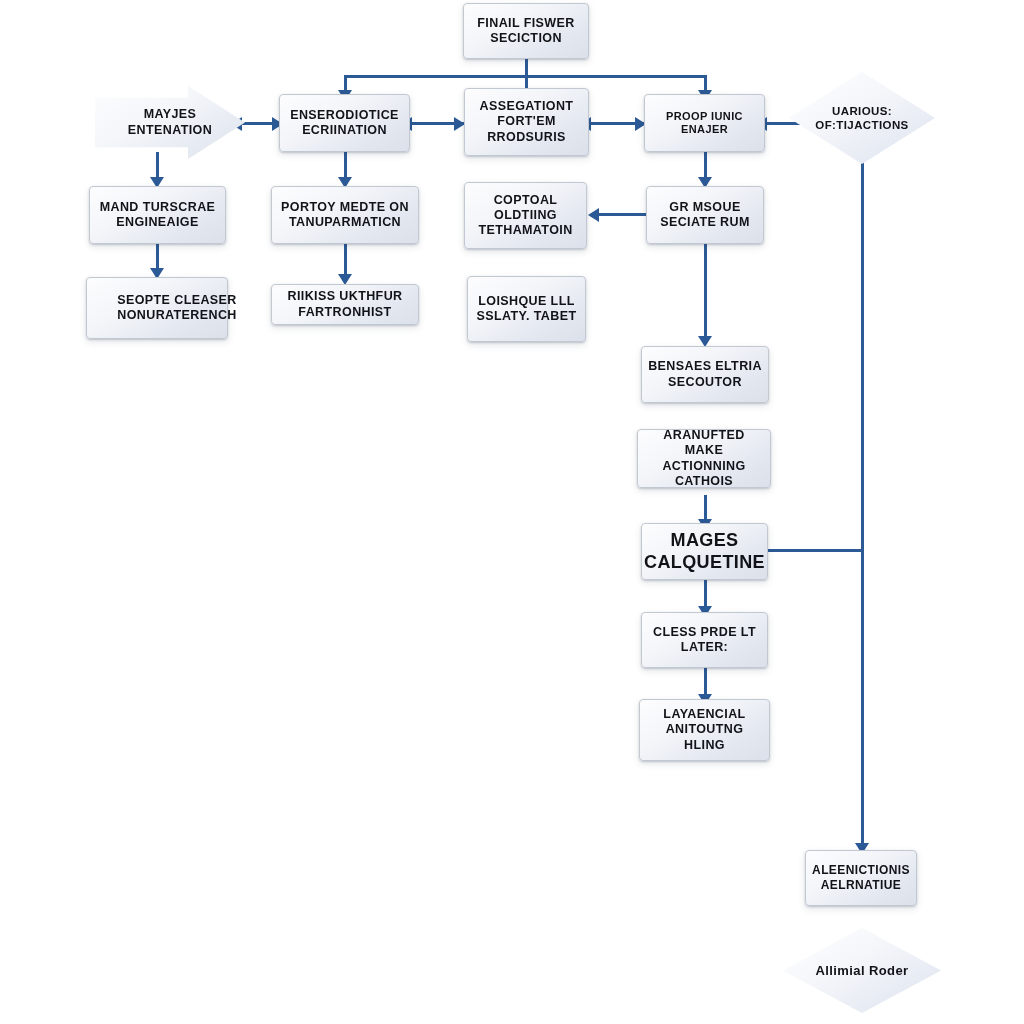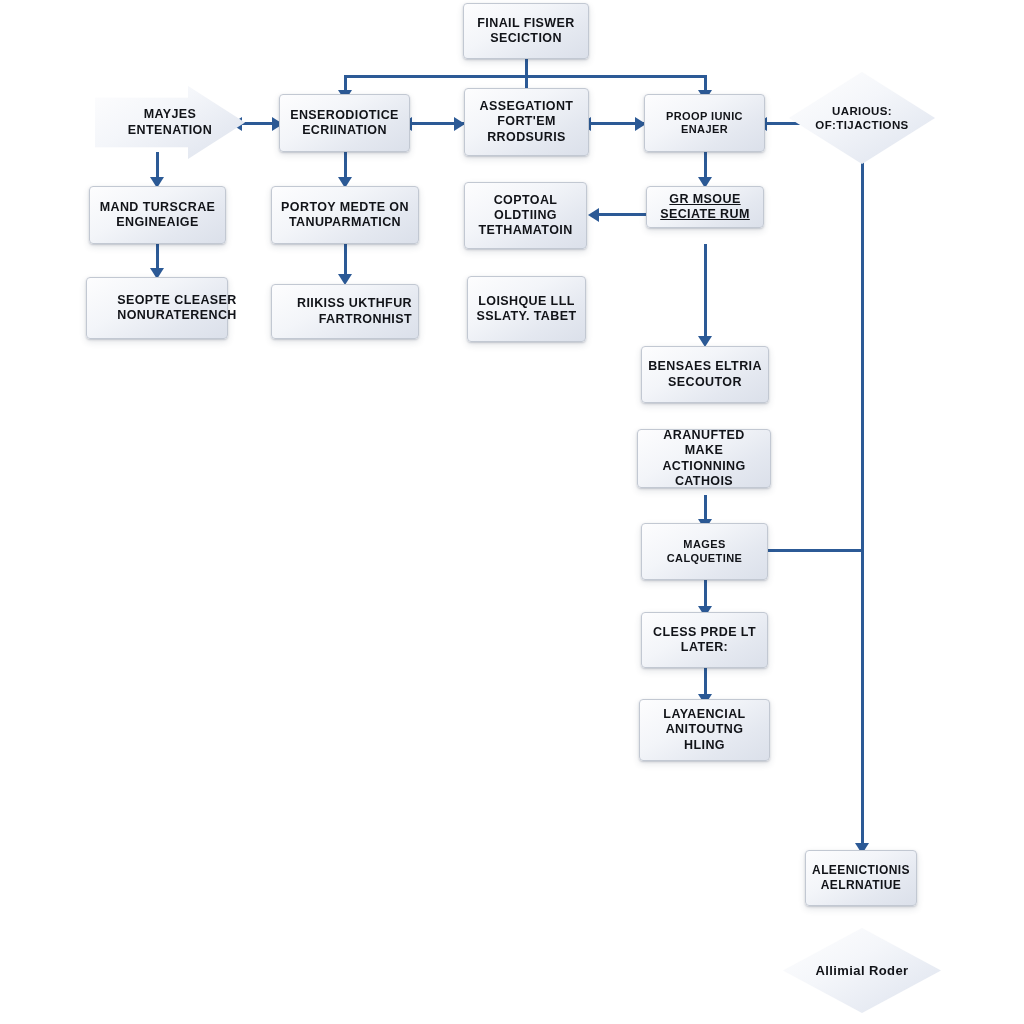--- a/index.html
+++ b/index.html
@@ -149,45 +149,45 @@
   </div>
 
   <div class="node box" style="left:271px;top:186px;width:148px;height:58px;font-size:12.5px;justify-content:flex-end;">
     <span class="lbl">PORTOY MEDTE ON TANUPARMATICN</span>
   </div>
 
   <div class="node box" style="left:464px;top:182px;width:123px;height:67px;font-size:12.5px;">
     <span class="lbl">COPTOAL OLDTIING TETHAMATOIN</span>
   </div>
 
-  <div class="node box" style="left:646px;top:186px;width:118px;height:42px;font-size:12.5px;text-decoration:underline;">
+  <div class="node box" style="left:646px;top:186px;width:118px;height:58px;font-size:12.5px;">
     <span class="lbl">GR MSOUE SECIATE RUM</span>
   </div>
 
   <div class="node box" style="left:86px;top:277px;width:142px;height:62px;font-size:12.5px;padding-left:40px;">
     <span class="lbl">SEOPTE CLEASER NONURATERENCH</span>
   </div>
 
-  <div class="node box" style="left:271px;top:284px;width:148px;height:55px;font-size:12.5px;text-align:right;">
+  <div class="node box" style="left:271px;top:284px;width:148px;height:41px;font-size:12.5px;">
     <span class="lbl">RIIKISS UKTHFUR FARTRONHIST</span>
   </div>
 
   <div class="node box" style="left:467px;top:276px;width:119px;height:66px;font-size:12.5px;">
     <span class="lbl">LOISHQUE LLL SSLATY. TABET</span>
   </div>
 
   <div class="node box" style="left:641px;top:346px;width:128px;height:57px;font-size:12.5px;">
     <span class="lbl">BENSAES ELTRIA SECOUTOR</span>
   </div>
 
   <div class="node box" style="left:637px;top:429px;width:134px;height:59px;font-size:12.5px;">
     <span class="lbl">ARANUFTED MAKE ACTIONNING CATHOIS</span>
   </div>
 
-  <div class="node box" style="left:641px;top:523px;width:127px;height:57px;font-size:11px;">
+  <div class="node box" style="left:641px;top:523px;width:127px;height:57px;font-size:18px;">
     <span class="lbl">MAGES CALQUETINE</span>
   </div>
 
   <div class="node box" style="left:641px;top:612px;width:127px;height:56px;font-size:12.5px;">
     <span class="lbl">CLESS PRDE LT LATER:</span>
   </div>
 
   <div class="node box" style="left:639px;top:699px;width:131px;height:62px;font-size:12.5px;">
     <span class="lbl">LAYAENCIAL ANITOUTNG HLING</span>
   </div>

